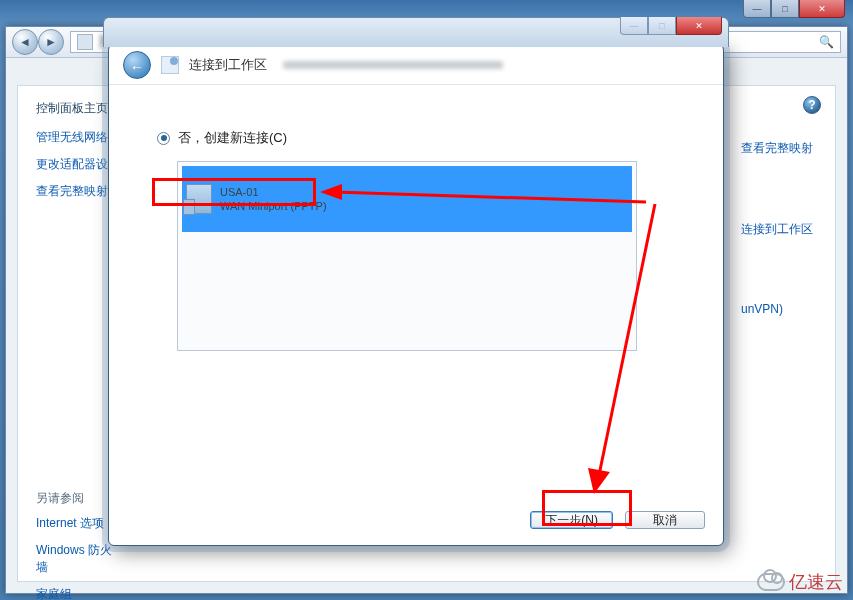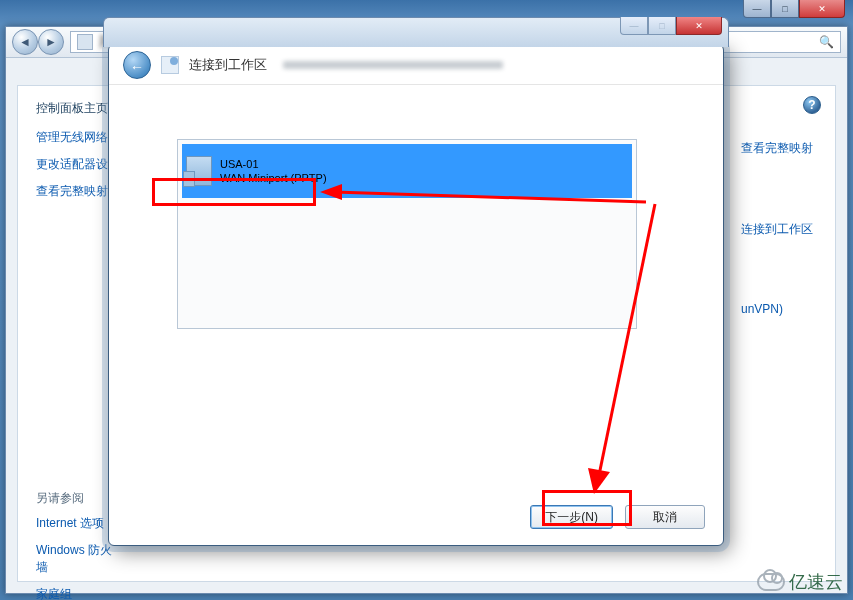--- a/index.html
+++ b/index.html
@@ -131,51 +131,51 @@
     .highlight-red { position:absolute; border:3px solid #FF0000; pointer-events:none;}
     #hl-radio { left:152px; top:178px; width:164px; height:28px;}
     #hl-next  { left:542px; top:490px; width:90px;  height:36px;}
 
     .connection-box {
       margin-left:30px; margin-top:10px;
       width:460px; height:190px; border:1px solid #B9C7D6; background:#FAFBFC;
       padding:4px;
     }
     .conn-item {
-      display:flex; align-items:center; gap:8px; padding:12px 4px;
-      background:#3399FF; color:#000000; width:100%;
+      display:flex; align-items:center; gap:8px; padding:18px 4px;
+      background:#3399FF; color:#404040; width:100%;
     }
     .conn-icon {
       width:26px;height:30px; background:linear-gradient(180deg,#C4DCF2,#8FB7DB);
       border:1px solid #6E96BD; position:relative;
     }
     .conn-icon:after{content:"";position:absolute;left:-4px;bottom:-2px;width:10px;height:14px;background:#A3C3E0;border:1px solid #6E96BD;}
     .conn-text { font-size:11px; line-height:1.3;}
 
     .button-row {
       position:absolute; bottom:16px; right:18px; display:flex; gap:12px;
     }
     .btn {
-      min-width:80px; height:24px; padding:0 14px;
+      min-width:80px; height:18px; padding:0 14px;
       background:linear-gradient(180deg,#FDFDFD,#E4E9EF);
       border:1px solid #8FA4BB; border-radius:3px;
       font-size:12px; color:#222; display:flex;align-items:center;justify-content:center;
       cursor:pointer;
     }
     .btn.primary { border:1px solid #3A78B5; box-shadow:0 0 0 1px #8FC2EE inset;}
 
     
     .arrow {position:absolute; pointer-events:none;}
     #arrow1 line, #arrow2 line {stroke:#FF0000;stroke-width:3;}
     #arrow1 polygon, #arrow2 polygon {fill:#FF0000;}
 
     
     .watermark {
       position:absolute; bottom:6px; right:10px;
-      font-size:18px; color:#14532d; font-weight:500;
+      font-size:18px; color:#b91c1c; font-weight:500;
       display:flex; align-items:center; gap:4px; opacity:.85;
     }
     .watermark .cloud {
       width:28px;height:18px;border:2px solid #9CA6B0;border-radius:10px;position:relative;
     }
     .watermark .cloud:before{content:"";position:absolute;left:4px;top:-6px;width:10px;height:10px;border:2px solid #9CA6B0;border-radius:50%;background:transparent;}
     .watermark .cloud:after{content:"";position:absolute;left:12px;top:-3px;width:8px;height:8px;border:2px solid #9CA6B0;border-radius:50%;}
   </style>
 </head>
 <body>
@@ -235,20 +235,24 @@
 
   <div class="dialog-header">
     <div class="back-arrow">←</div>
     <div class="wiz-icon"></div>
     <span class="title">连接到工作区</span>
     <div class="blurred-sub"></div>
   </div>
 
   <div class="dialog-content">
 
+    <label class="radio-row">
+      <span class="radio-dot checked"></span>
+      <span>否，创建新连接(C)</span>
+    </label>
 
 
     <div class="connection-box">
       <div class="conn-item">
         <div class="conn-icon"></div>
         <div class="conn-text">
           <div>USA-01</div>
           <div>WAN Miniport (PPTP)</div>
         </div>
       </div>

